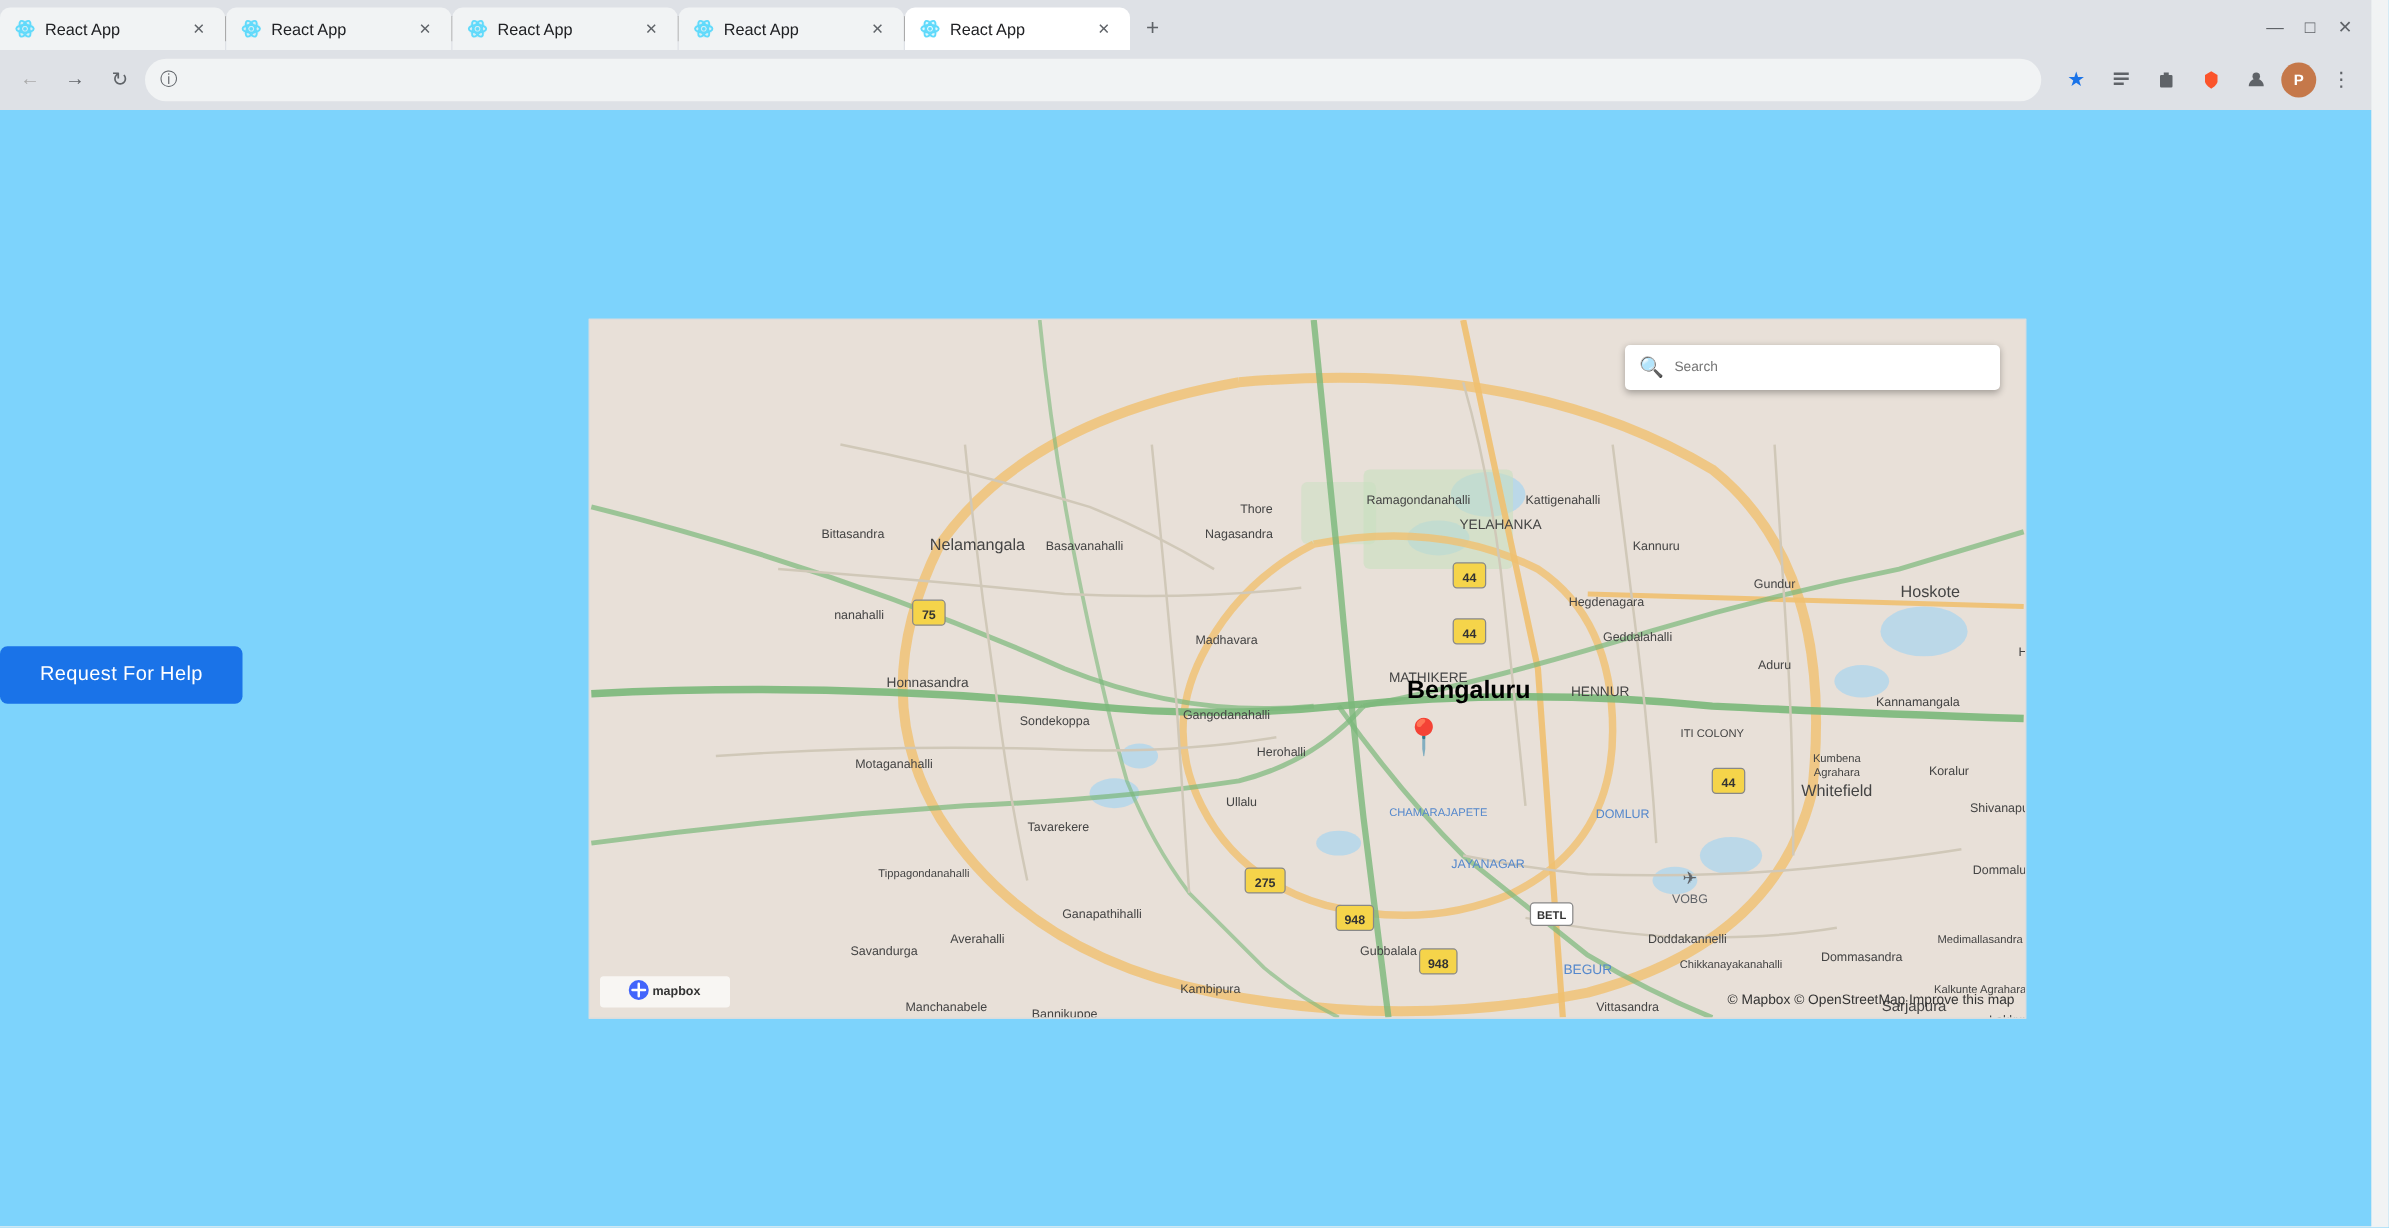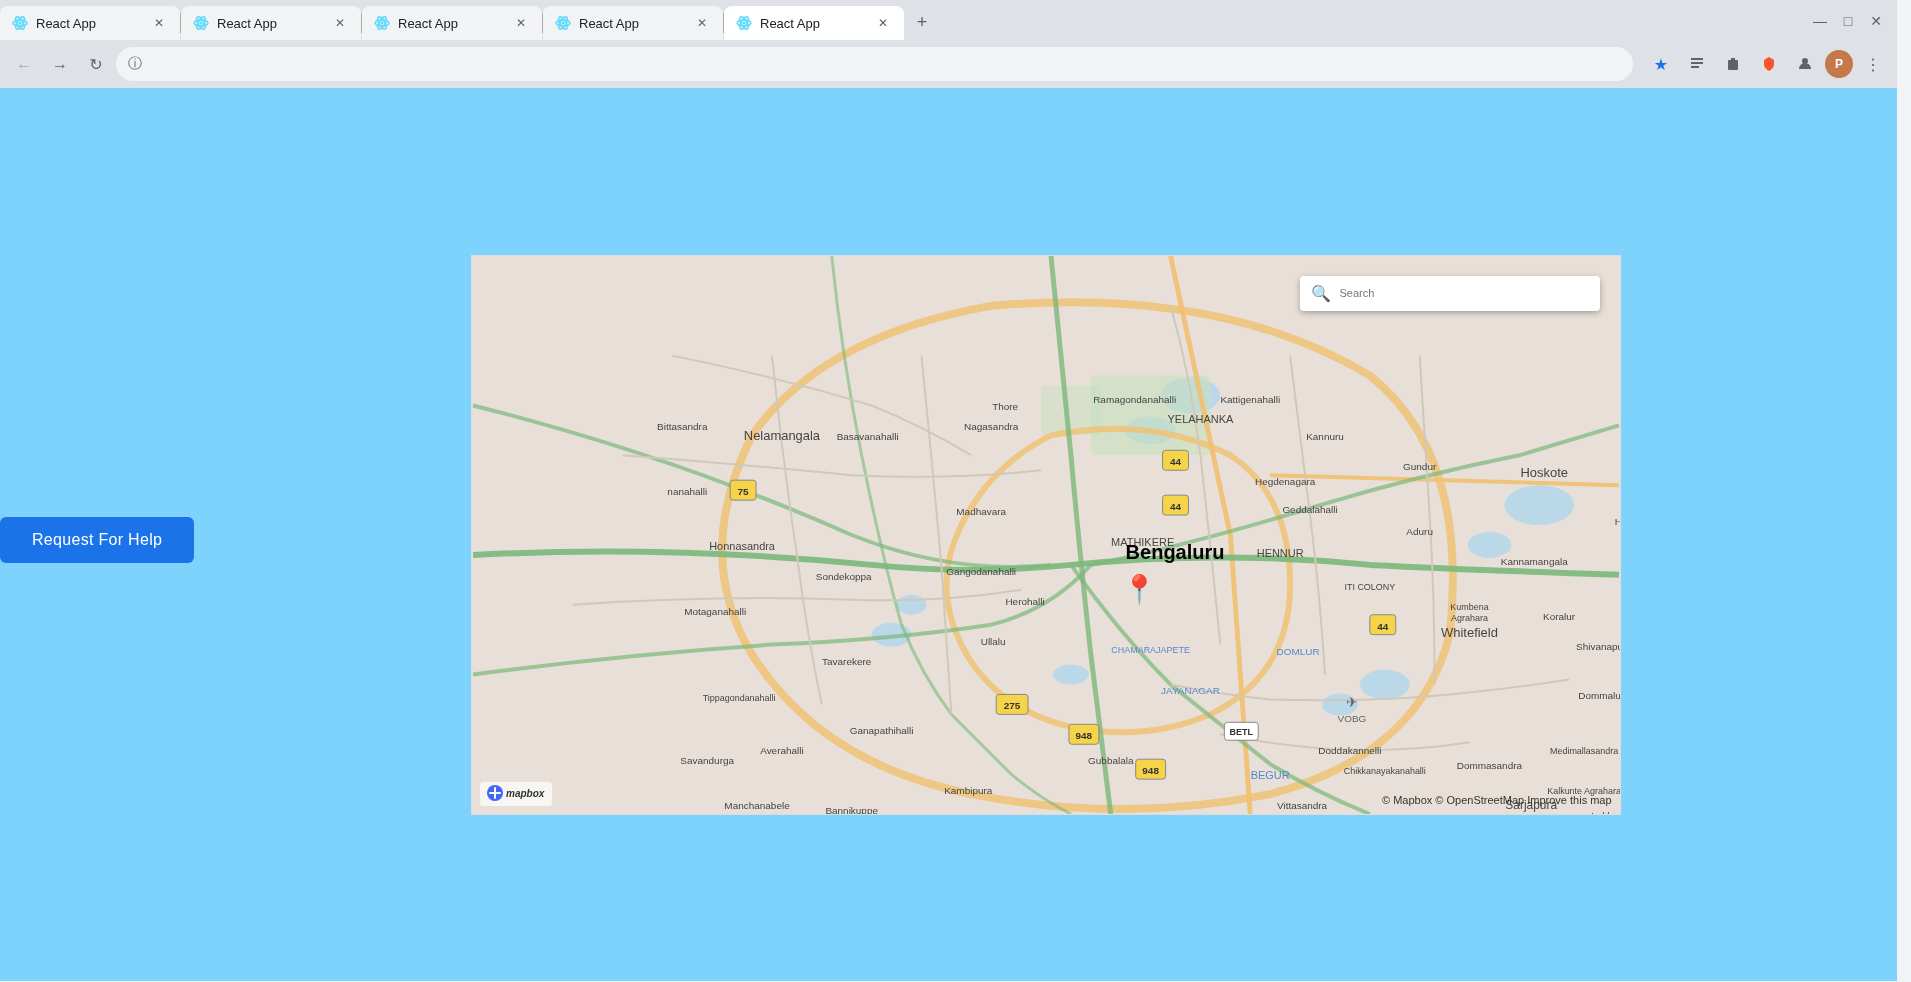--- a/index.html
+++ b/index.html
@@ -296,25 +296,24 @@
       text-decoration: none;
     }
 
     .mapbox-logo {
       position: absolute;
       bottom: 8px;
       left: 8px;
       z-index: 10;
       background: rgba(255,255,255,0.7);
       border-radius: 3px;
-      padding: 2px 6px;
+      padding: 2px 22px;
       font-size: 11px;
       color: #333;
       font-weight: bold;
-      font-style: italic;
     }
 
     
     .location-pin {
       position: absolute;
       z-index: 10;
       transform: translate(-50%, -100%);
       font-size: 28px;
     }
 

